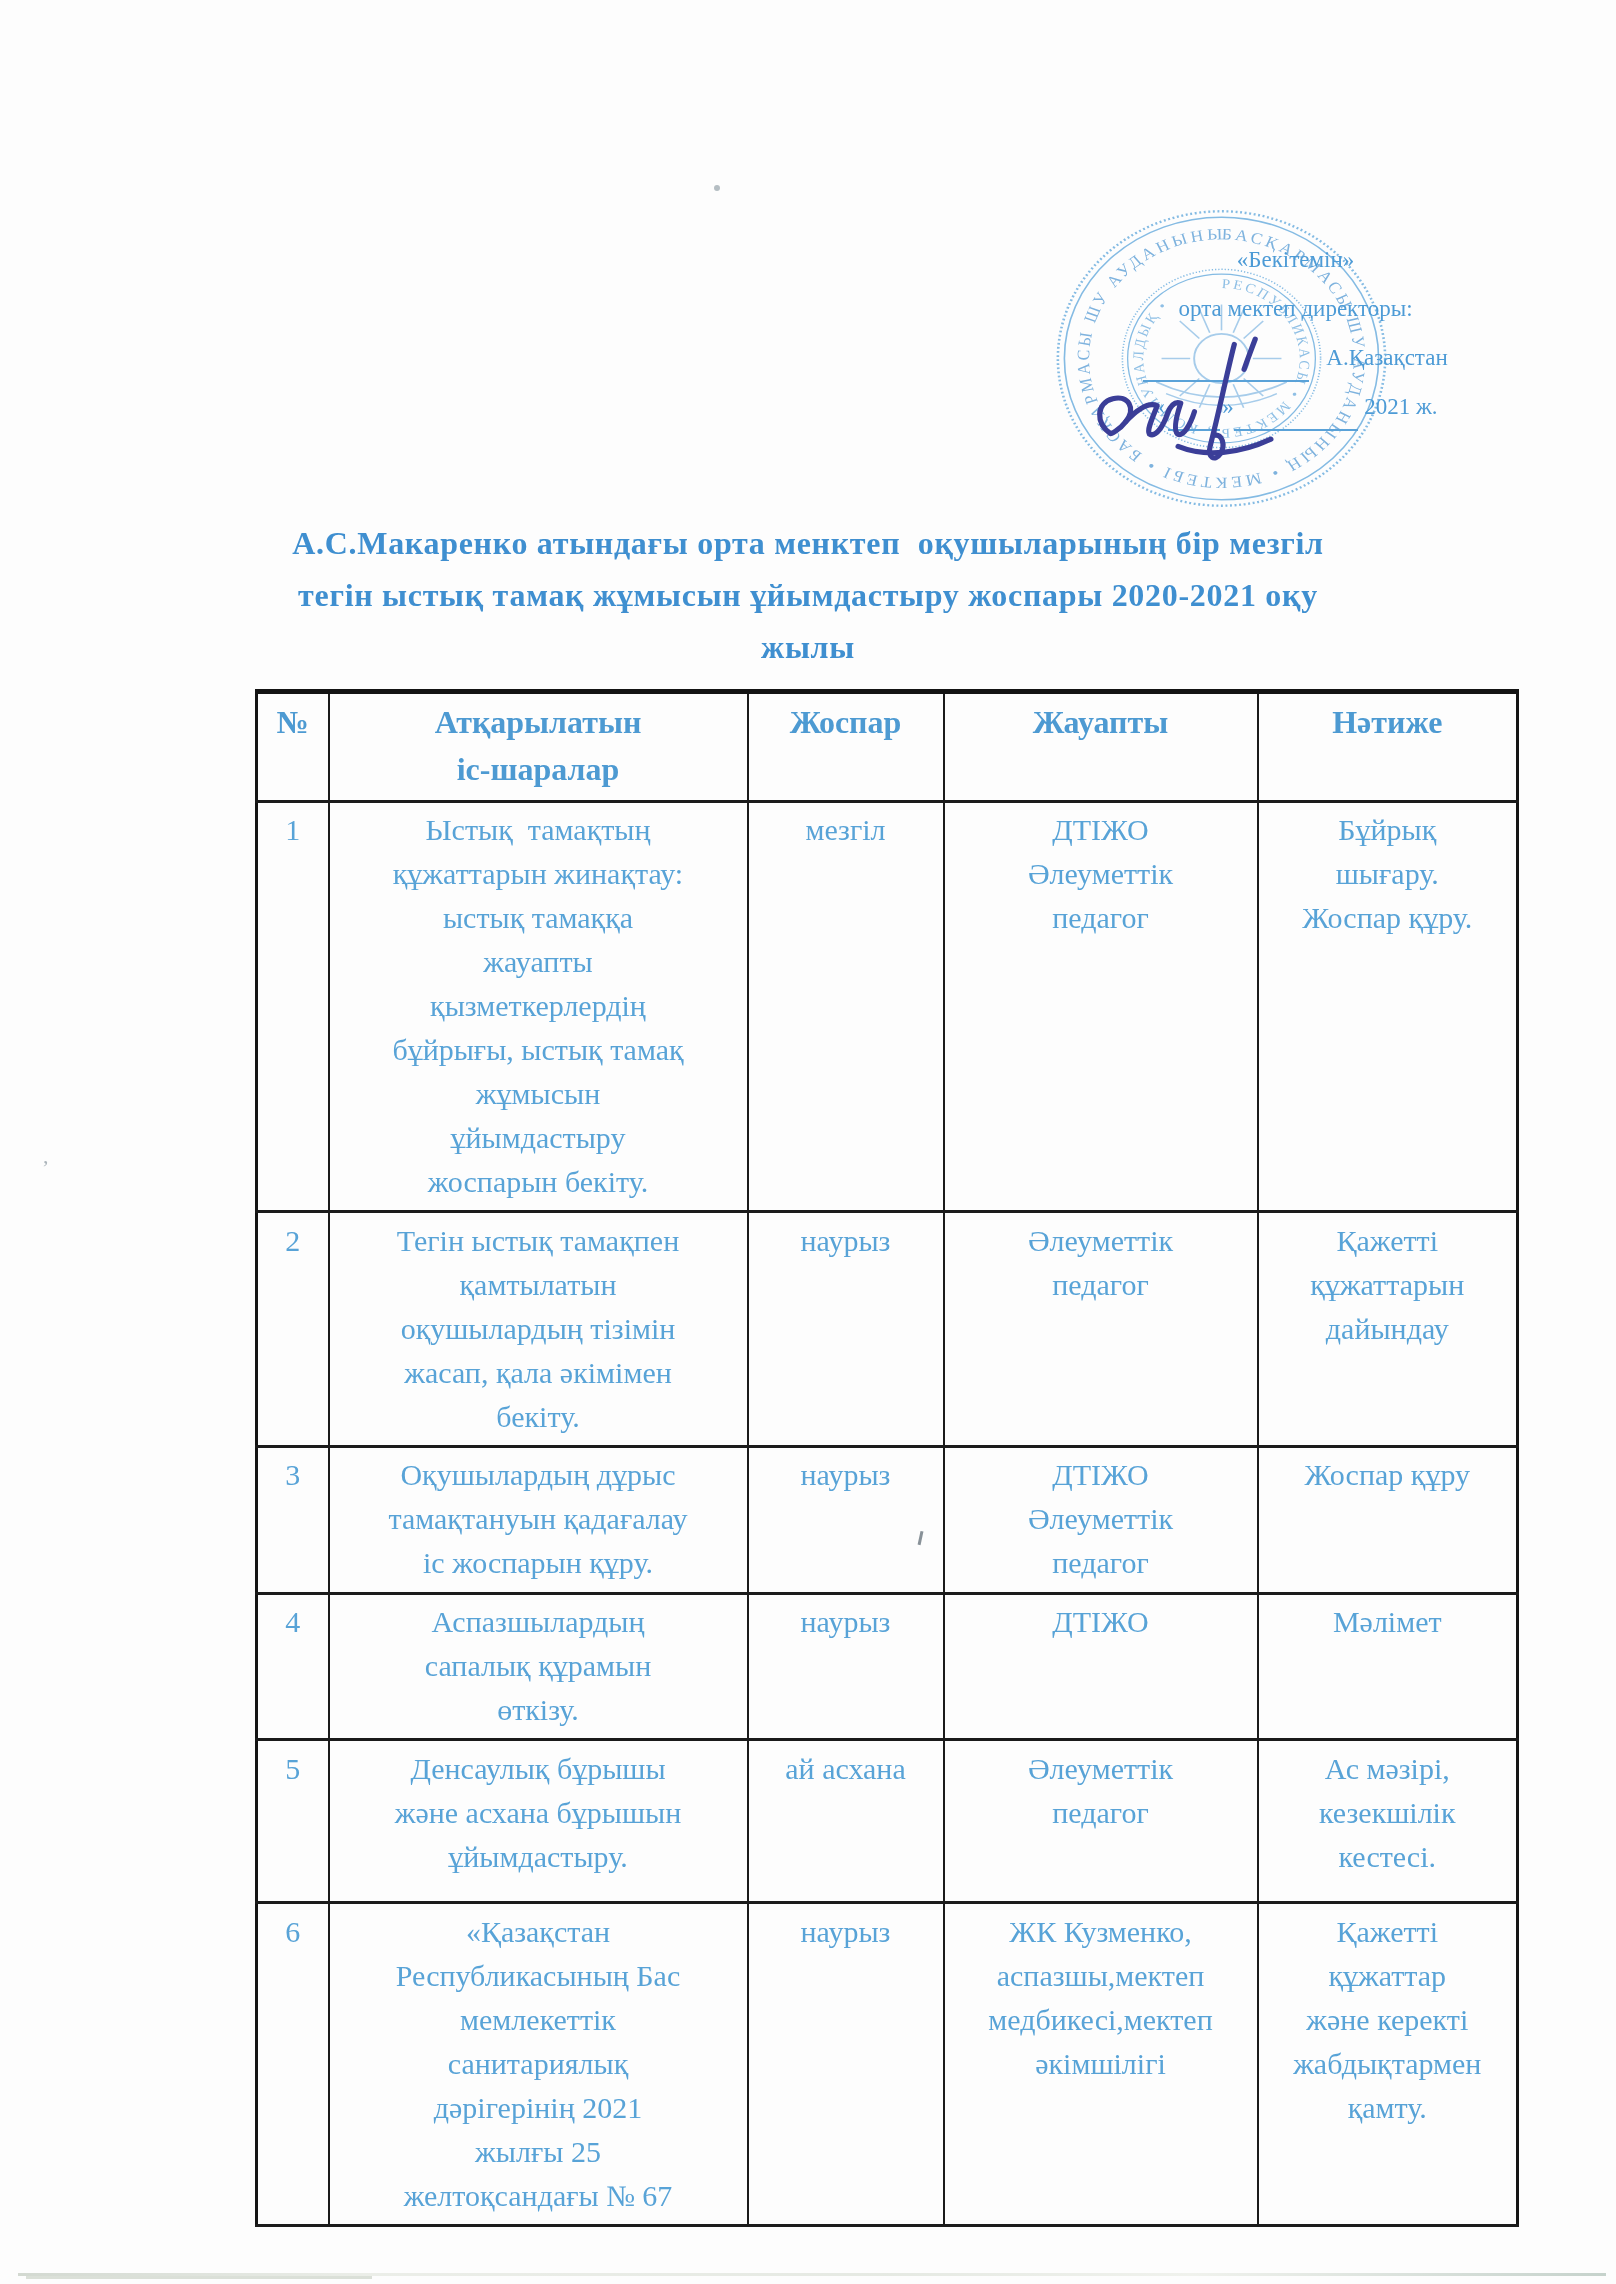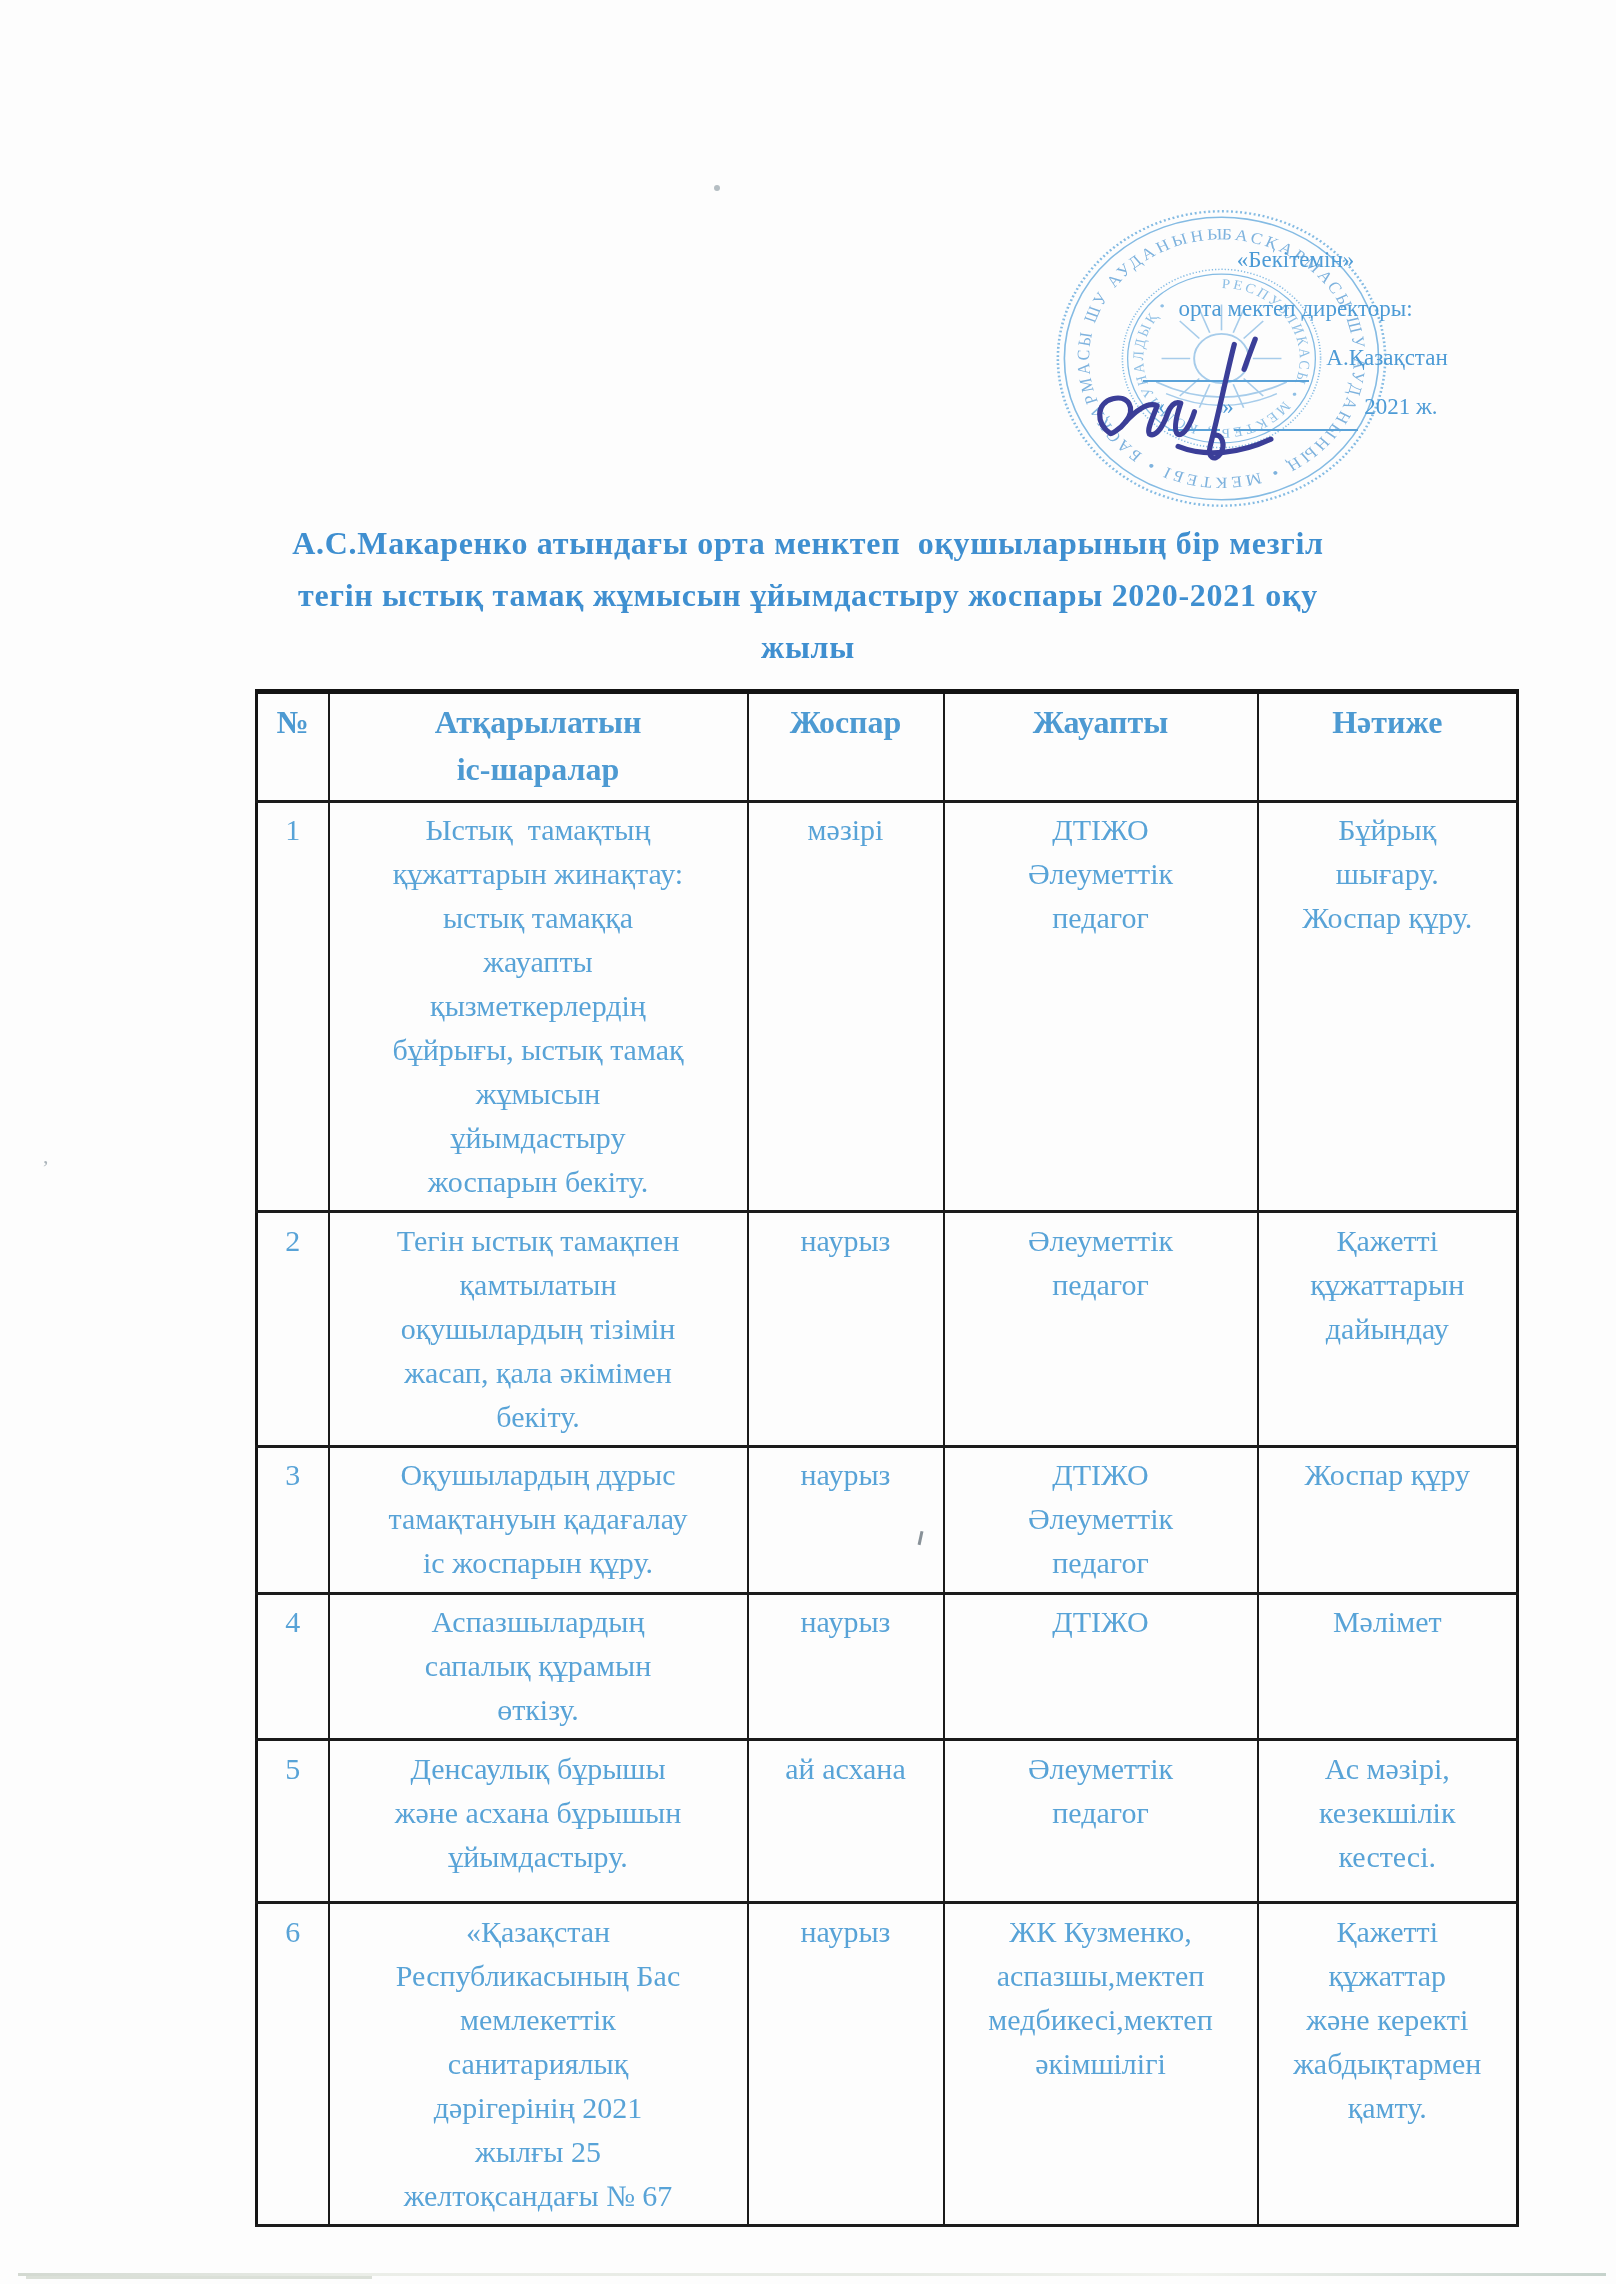--- a/index.html
+++ b/index.html
@@ -167,21 +167,21 @@
         <td>1</td>
         <td class="act">Ыстық  тамақтың
 құжаттарын жинақтау:
 ыстық тамаққа
 жауапты
 қызметкерлердің
 бұйрығы, ыстық тамақ
 жұмысын
 ұйымдастыру
 жоспарын бекіту.</td>
-        <td>мәзірі</td>
+        <td>мезгіл</td>
         <td class="left">ДТІЖО
 Әлеуметтік
 педагог</td>
         <td class="left">Бұйрық
 шығару.
 Жоспар құру.</td>
       </tr>
       <tr style="height:222px;">
         <td>2</td>
         <td class="act">Тегін ыстық тамақпен

